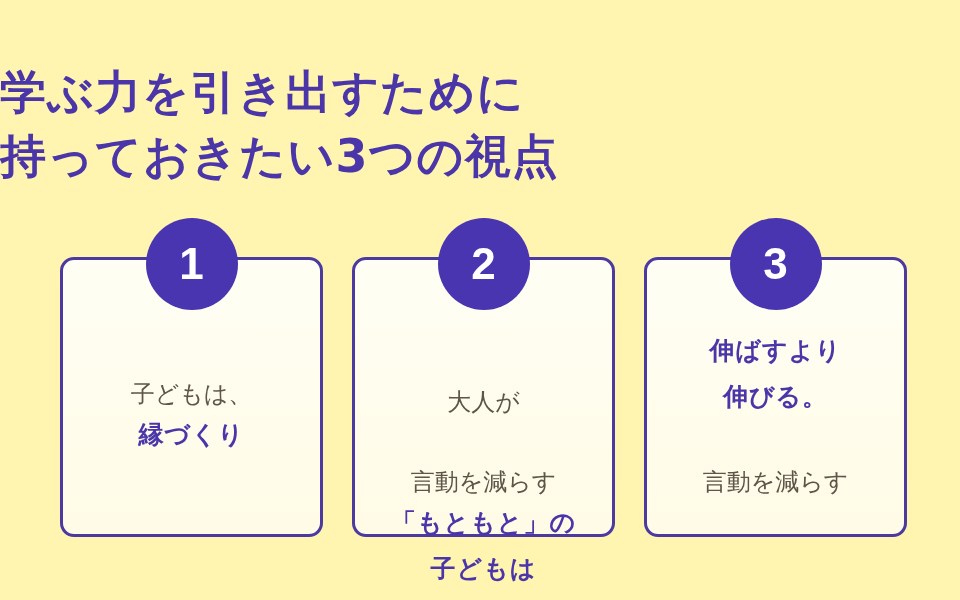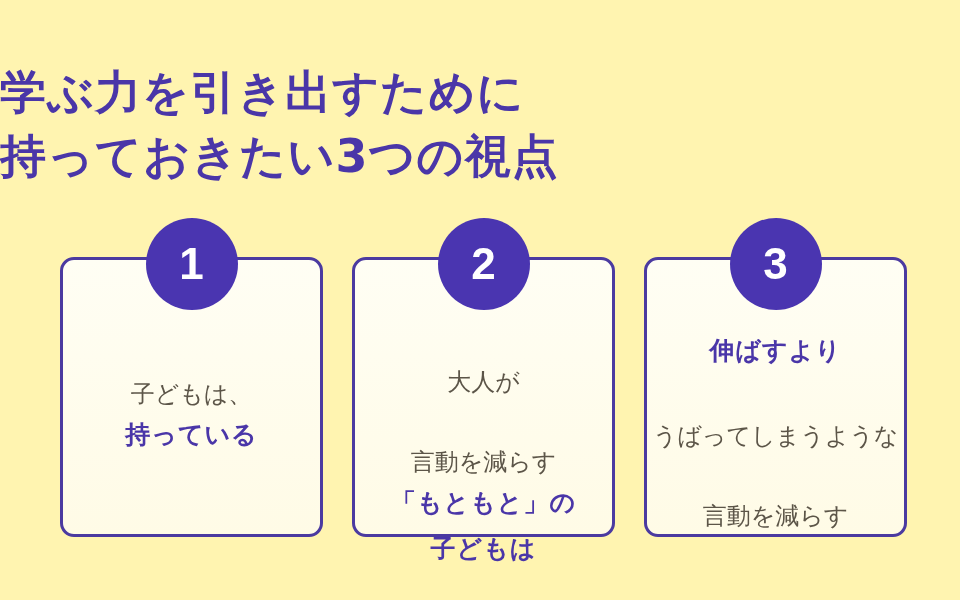--- a/index.html
+++ b/index.html
@@ -39,34 +39,34 @@
 
 <div class="title">
   <div>学ぶ力を引き出すために</div>
   <div>持っておきたい3つの視点</div>
 </div>
 
 <div class="card" style="left:60px;">
   <div class="badge">1</div>
   <div class="content" style="top:72px;">
     <div class="sub">子どもは、</div>
-    <div class="main">持っている</div>
+    <div class="main">縁づくり</div>
   </div>
 </div>
 
 <div class="card" style="left:352px;">
   <div class="badge">2</div>
-  <div class="content" style="top:60px;">
+  <div class="content" style="top:80px;">
     <div class="sub">大人が</div>
     <div class="sub">言動を減らす</div>
     <div class="main">「もともと」の</div>
     <div class="main">子どもは</div>
   </div>
 </div>
 
 <div class="card" style="left:644px;">
   <div class="badge">3</div>
   <div class="content" style="top:68px;">
     <div class="main">伸ばすより</div>
-    <div class="sub">うばってしまうような</div>
+    <div class="main">伸びる。</div>
     <div class="sub">言動を減らす</div>
   </div>
 </div>
 
 </body></html>

